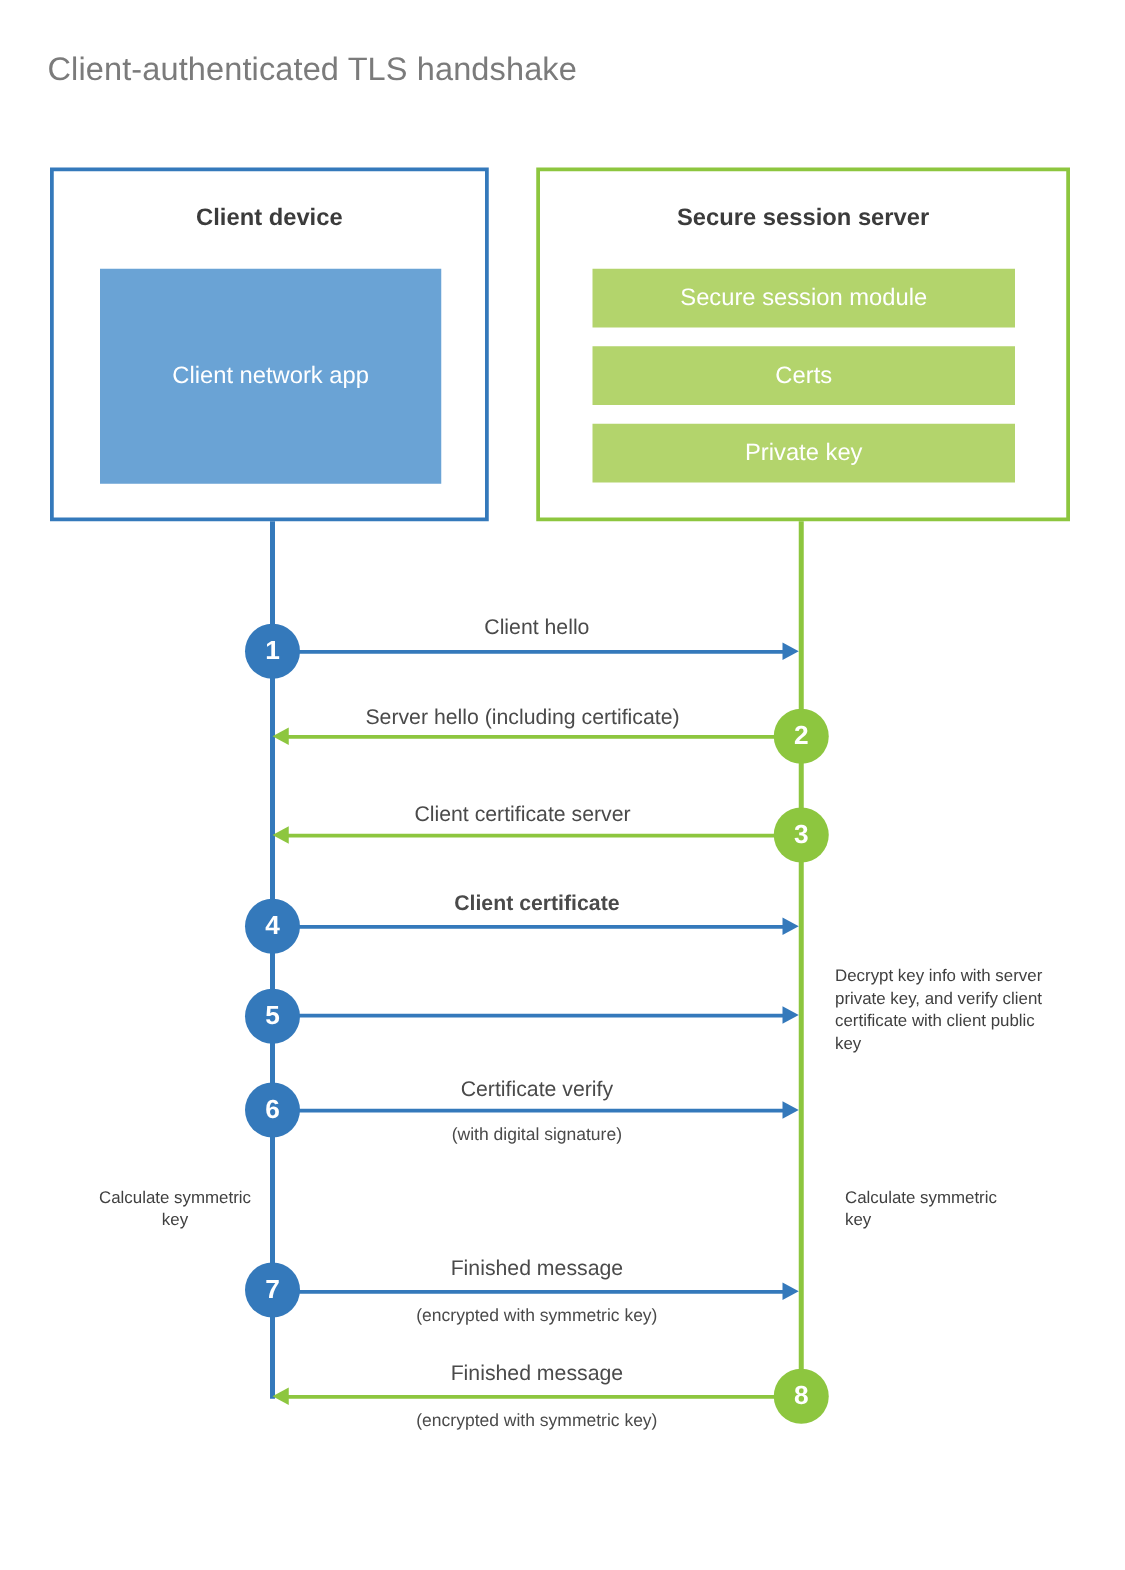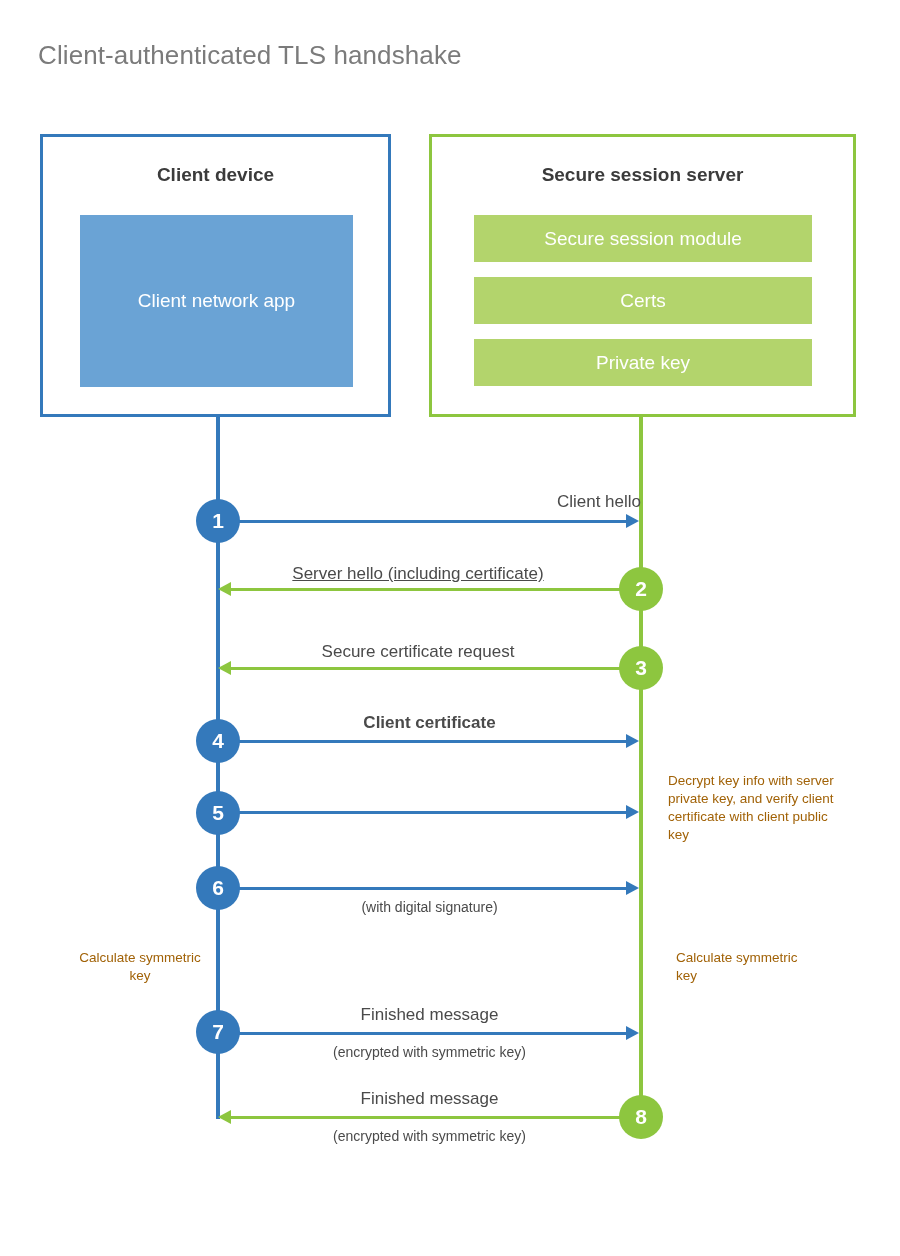--- a/index.html
+++ b/index.html
@@ -161,21 +161,21 @@
     font-size: 14px;
     color: #4a4a4a;
     white-space: nowrap;
   }
 
   
   .side-note {
     position: absolute;
     font-size: 13.5px;
     line-height: 18px;
-    color: #a16207;
+    color: #404040;
   }
   #note-decrypt {
     left: 668px;
     top: 758px;
     width: 170px;
     text-align: left;
   }
   #note-calc-client {
     left: 75px;
     top: 935px;
@@ -204,44 +204,45 @@
   </div>
 
   <div class="party-box" id="client-box">
     <div class="party-title">Client device</div>
     <div class="client-app">Client network app</div>
   </div>
 
   <div class="lifeline" id="lifeline-client"></div>
   <div class="lifeline" id="lifeline-server"></div>
 
-  <div class="msg-label" style="left:218px; top:478px; width:423px;text-align:right;">Client hello</div>
+  <div class="msg-label" style="left:218px; top:478px; width:423px;">Client hello</div>
   <div class="msg-line blue" style="left:218px; top:506px; width:409px;"></div>
   <div class="arrow-head right green" style="left:626px; top:500px; border-left-color:#3479bb;"></div>
   <div class="step-circle blue" style="left:196px; top:485px;">1</div>
 
-  <div class="msg-label" style="left:218px; top:550px; width:400px;text-decoration:underline;">Server hello (including certificate)</div>
+  <div class="msg-label" style="left:218px; top:550px; width:400px;">Server hello (including certificate)</div>
   <div class="msg-line green" style="left:230px; top:574px; width:411px;"></div>
   <div class="arrow-head left green" style="left:218px; top:568px;"></div>
   <div class="step-circle green" style="left:619px; top:553px;">2</div>
 
-  <div class="msg-label" style="left:218px; top:628px; width:400px;">Secure certificate request</div>
+  <div class="msg-label" style="left:218px; top:628px; width:400px;">Client certificate server</div>
   <div class="msg-line green" style="left:230px; top:653px; width:411px;"></div>
   <div class="arrow-head left green" style="left:218px; top:647px;"></div>
   <div class="step-circle green" style="left:619px; top:632px;">3</div>
 
   <div class="msg-label" style="left:218px; top:699px; width:423px;font-weight:bold;">Client certificate</div>
   <div class="msg-line blue" style="left:218px; top:726px; width:409px;"></div>
   <div class="arrow-head right blue" style="left:626px; top:720px;"></div>
   <div class="step-circle blue" style="left:196px; top:705px;">4</div>
 
   <div class="msg-line blue" style="left:218px; top:797px; width:409px;"></div>
   <div class="arrow-head right blue" style="left:626px; top:791px;"></div>
   <div class="step-circle blue" style="left:196px; top:777px;">5</div>
 
+  <div class="msg-label" style="left:218px; top:848px; width:423px;">Certificate verify</div>
   <div class="msg-line blue" style="left:218px; top:873px; width:409px;"></div>
   <div class="arrow-head right blue" style="left:626px; top:867px;"></div>
   <div class="msg-sublabel" style="left:218px; top:885px; width:423px;text-align:center;">(with digital signature)</div>
   <div class="step-circle blue" style="left:196px; top:852px;">6</div>
 
   <div class="msg-label" style="left:218px; top:991px; width:423px;">Finished message</div>
   <div class="msg-line blue" style="left:218px; top:1018px; width:409px;"></div>
   <div class="arrow-head right blue" style="left:626px; top:1012px;"></div>
   <div class="msg-sublabel" style="left:218px; top:1030px; width:423px;">(encrypted with symmetric key)</div>
   <div class="step-circle blue" style="left:196px; top:996px;">7</div>

